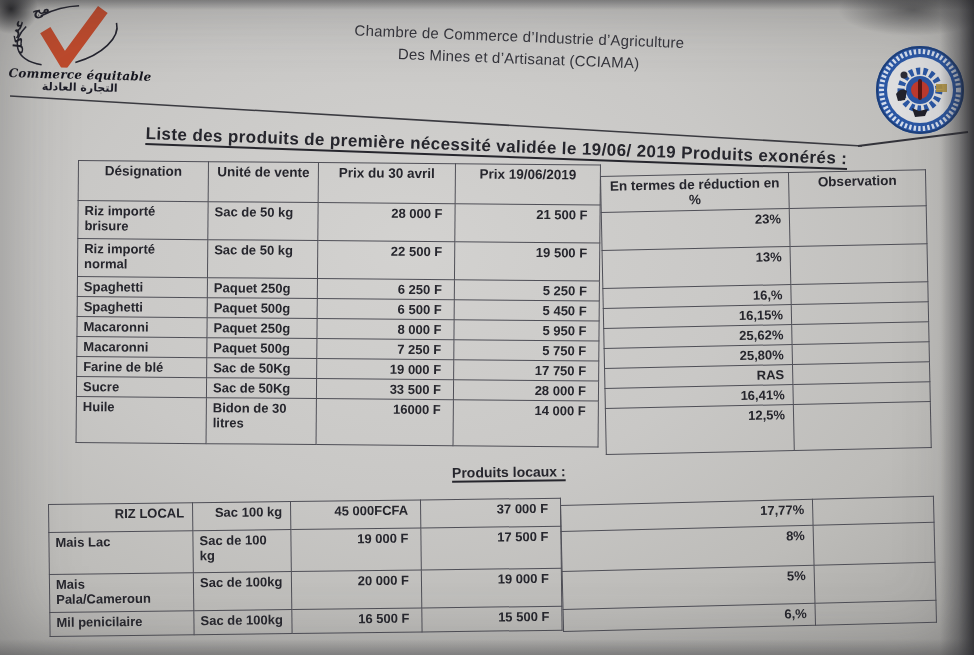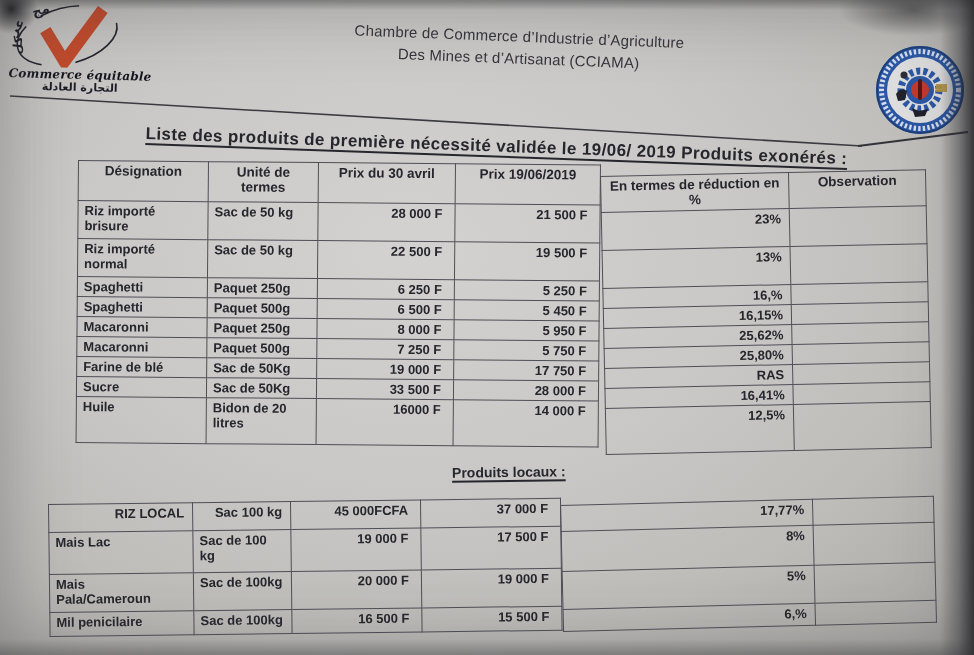--- a/index.html
+++ b/index.html
@@ -108,21 +108,21 @@
   <table class="grid t1L">
     <colgroup>
         <col style="width:130px">
         <col style="width:110px">
         <col style="width:137px">
         <col style="width:145px">
       </colgroup>
     <tbody>
       <tr class="h40">
         <th>Désignation</th>
-        <th>Unité  de termes</th>
+        <th>Unité  de vente</th>
         <th>Prix du 30 avril</th>
         <th>Prix 19/06/2019</th>
       </tr>
       <tr class="h38">
         <td class="pre">Riz importé
 brisure</td>
         <td>Sac de 50 kg</td>
         <td class="num mid">28 000 F</td>
         <td class="num mid">21 500 F</td>
       </tr>
@@ -164,21 +164,21 @@
         <td class="num mid">17 750 F</td>
       </tr>
       <tr class="h20">
         <td>Sucre</td>
         <td>Sac de 50Kg</td>
         <td class="num mid">33 500 F</td>
         <td class="num mid">28 000 F</td>
       </tr>
       <tr class="h46">
         <td>Huile</td>
-        <td class="pre">Bidon de 20
+        <td class="pre">Bidon de 30
 litres</td>
         <td class="num">16000 F</td>
         <td class="num">14 000 F</td>
       </tr>
     </tbody>
   </table>
 
   <table class="grid t1R">
     <colgroup>
         <col style="width:188px">

